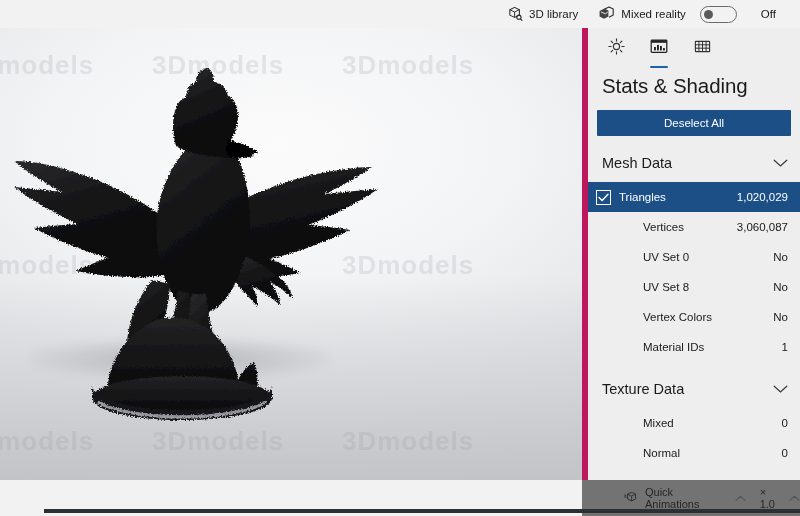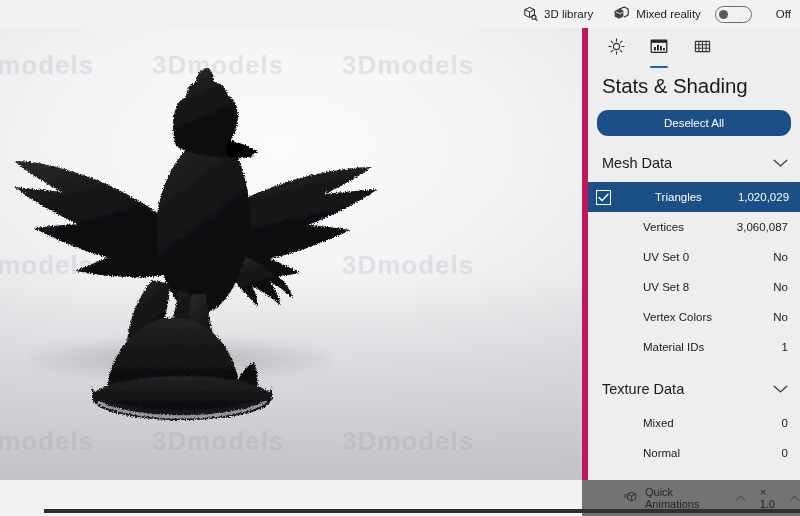--- a/index.html
+++ b/index.html
@@ -16,21 +16,21 @@
     background: #f2f2f2;
   }
 
   
   .topbar {
     position: absolute; left: 0; top: 0;
     width: 800px; height: 28px;
     background: #f2f2f2;
     display: flex; align-items: center;
     justify-content: flex-end;
-    padding-right: 2px;
+    padding-right: 17px;
     box-sizing: border-box;
   }
   .tb-item {
     display: flex; align-items: center;
     gap: 6px;
     font-size: 11.5px;
     color: #1a1a1a;
     margin-left: 14px;
     height: 26px;
     padding: 0 3px;
@@ -131,21 +131,21 @@
     letter-spacing: -0.1px;
   }
   .deselect-btn {
     margin: 12px 9px 0 9px;
     height: 26px;
     background: #1d4f87;
     color: #ffffff;
     font-size: 11.5px;
     display: flex; align-items: center; justify-content: center;
     border: none;
-    border-radius: 11px;
+    border-radius: 1px;
     width: calc(100% - 18px);
     box-sizing: border-box;
     font-family: "Liberation Sans", sans-serif;
   }
   .section-header {
     display: flex; align-items: center; justify-content: space-between;
     padding: 0 12px 0 14px;
     height: 38px;
     margin-top: 8px;
     gap: 17px;
@@ -153,21 +153,20 @@
   .section-title { font-size: 14.5px; color: #1a1a1a; }
   .chev { color: #3a3a3a; }
 
   .row {
     display: flex; align-items: center;
     height: 30px;
     padding: 0 12px 0 27px;
     font-size: 11.5px;
     color: #1a1a1a;
     box-sizing: border-box;
-    gap: 36px;
   }
   .row .rlabel { flex: 1; padding-left: 28px; }
   .row .rvalue { text-align: right; }
   .row.selected {
     background: #1d4f87;
     color: #ffffff;
     padding-left: 8px;
   }
   .row.selected .rlabel { padding-left: 8px; }
   .checkbox {

